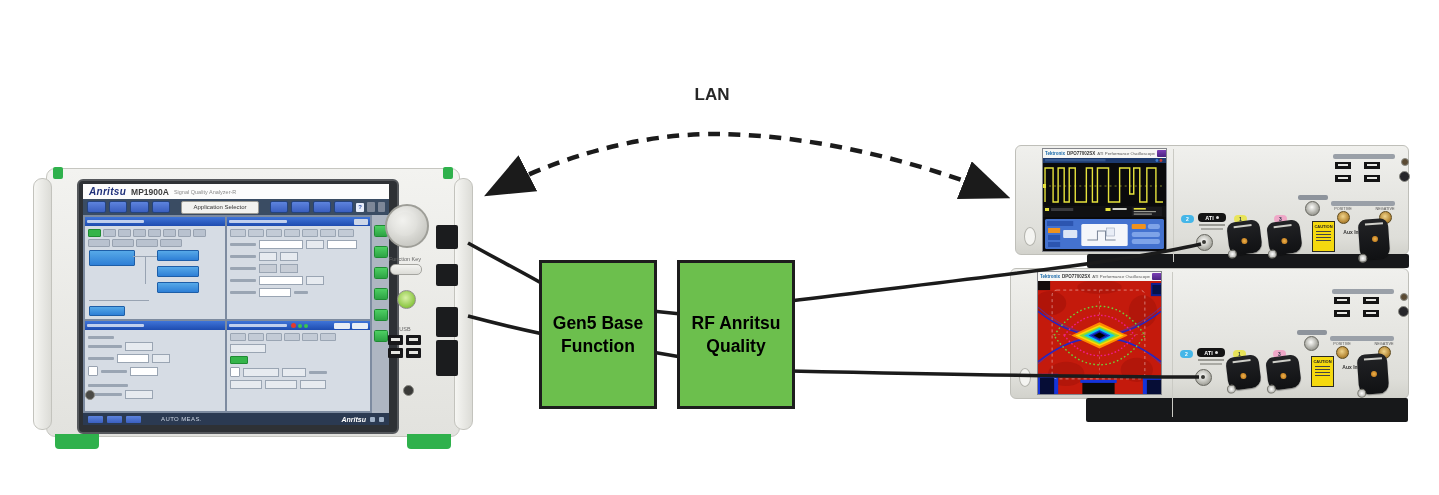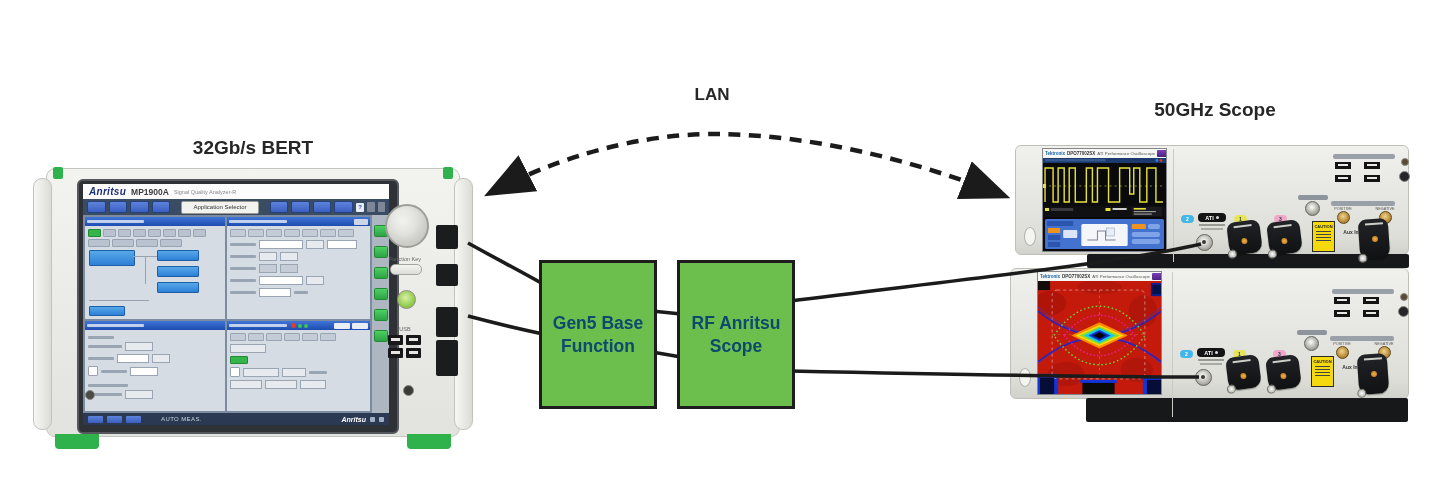--- a/index.html
+++ b/index.html
@@ -11,21 +11,21 @@
   #lbl-bert{left:153px;top:137px;width:200px;font-size:19px;}
   #lbl-lan{left:662px;top:85px;width:100px;font-size:17px;}
   #lbl-scope{left:1115px;top:99px;width:200px;font-size:19px;}
 
   
   #wires{position:absolute;left:0;top:0;z-index:6;pointer-events:none;}
 
   
   .gbox{position:absolute;z-index:7;width:112px;height:143px;background:var(--green,#6cbf4d);
         border:3.5px solid #1d1d1d;display:flex;flex-direction:column;align-items:center;
-        justify-content:center;font-weight:bold;font-size:17.5px;line-height:1.3;color:#0c4a6e;text-align:center;}
+        justify-content:center;font-weight:bold;font-size:17.5px;line-height:1.3;color:#000000;text-align:center;}
   #box-fixtures{left:539px;top:260px;}
   #box-switch{left:677px;top:260px;}
 
   
   #bert{position:absolute;left:33px;top:168px;width:440px;height:281px;z-index:2;}
   .b-handle{position:absolute;top:10px;width:17px;height:250px;background:linear-gradient(90deg,#f5f5f2,#dedeli);
             background:linear-gradient(90deg,#f6f6f3,#dcdcd7);border:1.5px solid #c3c3bd;border-radius:9px;}
   .b-body{position:absolute;left:13px;right:13px;top:0;bottom:12px;background:linear-gradient(#f3f3f0,#e2e2de);
           border:1.5px solid #c6c6c0;border-radius:9px;}
   .b-greentab{position:absolute;width:10px;height:12px;background:#2fb14c;border-radius:2px;top:-1px;}
@@ -170,23 +170,21 @@
     </defs>
     <path d="M 492,192 C 580,146 662,133 722,134 C 812,136 908,158 1002,195" fill="none" stroke="#1b1b1b" stroke-width="4.5" stroke-dasharray="12 8.5" marker-start="url(#arw)" marker-end="url(#arwEnd)"></path>
     <path d="M 468,243 C 495,258 520,271 543,284" fill="none" stroke="#1b1b1b" stroke-width="3.6"></path>
     <path d="M 468,316 C 494,323 520,329 543,334" fill="none" stroke="#1b1b1b" stroke-width="3.6"></path>
     <path d="M 652,311 L 681,314" fill="none" stroke="#1b1b1b" stroke-width="3.6"></path>
     <path d="M 652,352 L 681,357" fill="none" stroke="#1b1b1b" stroke-width="3.6"></path>
     <path d="M 790,301 C 930,283 1110,265 1201,244" fill="none" stroke="#1b1b1b" stroke-width="3.6"></path>
     <path d="M 790,371 C 930,374 1100,377 1199,377" fill="none" stroke="#1b1b1b" stroke-width="3.6"></path>
   </svg>
 
-  <div class="fig-label" id="lbl-bert">32Gb/s BERT</div>
   <div class="fig-label" id="lbl-lan">LAN</div>
-  <div class="fig-label" id="lbl-scope">50GHz Scope</div>
 
   <div id="bert">
     <div class="b-body"></div>
     <div class="b-handle" style="left:0;"></div>
     <div class="b-handle" style="right:0;"></div>
     <div class="b-greentab" style="left:20px;"></div>
     <div class="b-greentab" style="right:20px;"></div>
     <div class="b-foot" style="left:22px;"></div>
     <div class="b-foot" style="right:22px;"></div>
 
@@ -393,21 +391,21 @@
     <div class="b-blk" style="top:139px;height:30px;"></div>
     <div class="b-blk" style="top:172px;height:36px;"></div>
   </div>
 
   <div class="gbox" id="box-fixtures">
     <div>Gen5 Base</div>
     <div>Function</div>
   </div>
   <div class="gbox" id="box-switch">
     <div>RF Anritsu</div>
-    <div>Scope</div>
+    <div>Quality</div>
   </div>
 
   <div class="scope" id="scope-top">
     <div class="sc-chassis"></div>
     <div class="sc-base"></div>
     <div class="seam" style="left:158px;"></div>
     <div class="sc-power"></div>
     <div class="sc-screen">
       <div class="sc-head">
         <span class="sc-brand">Tektronix</span>

